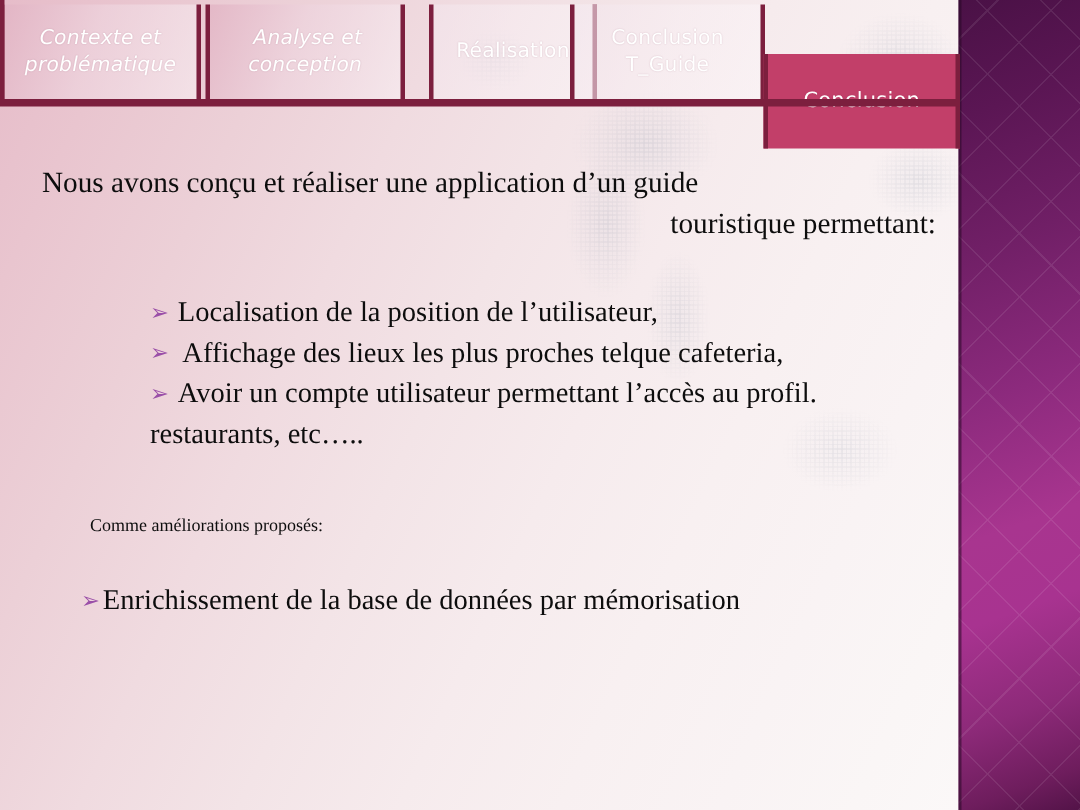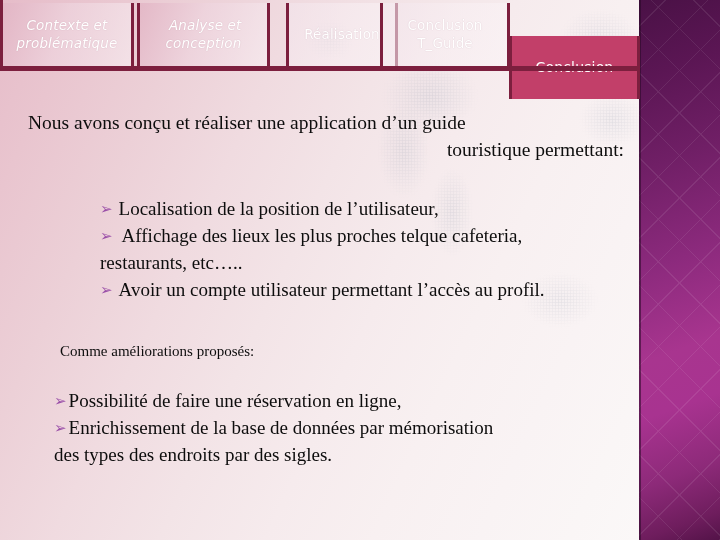--- a/index.html
+++ b/index.html
@@ -205,21 +205,21 @@
     font-size: 15px;
     vertical-align: 1px;
     padding-right: 2px;
   }
   .bullet-glyph.sp { padding-right: 6px; }
   .bullet-glyph.sp2 { padding-right: 9px; }
 
   .midtitle {
     position: absolute;
     left: 60px; top: 272px;
-    font-size: 15px;
+    font-size: 12px;
   }
 </style>
 </head>
 <body>
 
 <div id="slide">
 
   <div class="bg-base"></div>
   <div class="bg-map"></div>
   <div class="bg-map-grid"></div>
@@ -271,32 +271,28 @@
       <div class="lastline">touristique permettant:</div>
     </div>
 
     <div class="bullets-a">
       <div class="bline">
         <span class="bullet-glyph sp">➢</span><span>Localisation de la position de l’utilisateur,</span>
       </div>
       <div class="bline bline-j">
         <span class="bullet-glyph sp2">➢</span><span>Affichage des lieux les plus proches telque cafeteria,</span>
       </div>
-      <div class="bline">restaurants, etc…..</div>
       <div class="bline">
         <span class="bullet-glyph sp">➢</span><span>Avoir un compte utilisateur permettant l’accès au profil.</span>
       </div>
+      <div class="bline">restaurants, etc…..</div>
     </div>
 
     <div class="midtitle">Comme améliorations proposés:</div>
 
     <div class="bullets-b">
-      <div class="bline">
-        <span class="bullet-glyph">➢</span><span>Possibilité de faire une réservation en ligne,</span>
-      </div>
       <div class="bline bline-j">
         <span class="bullet-glyph">➢</span><span>Enrichissement de la base de données par mémorisation</span>
       </div>
-      <div class="bline">des types des endroits par des sigles.</div>
     </div>
 
   </div>
 </div>
 
 </body></html>

